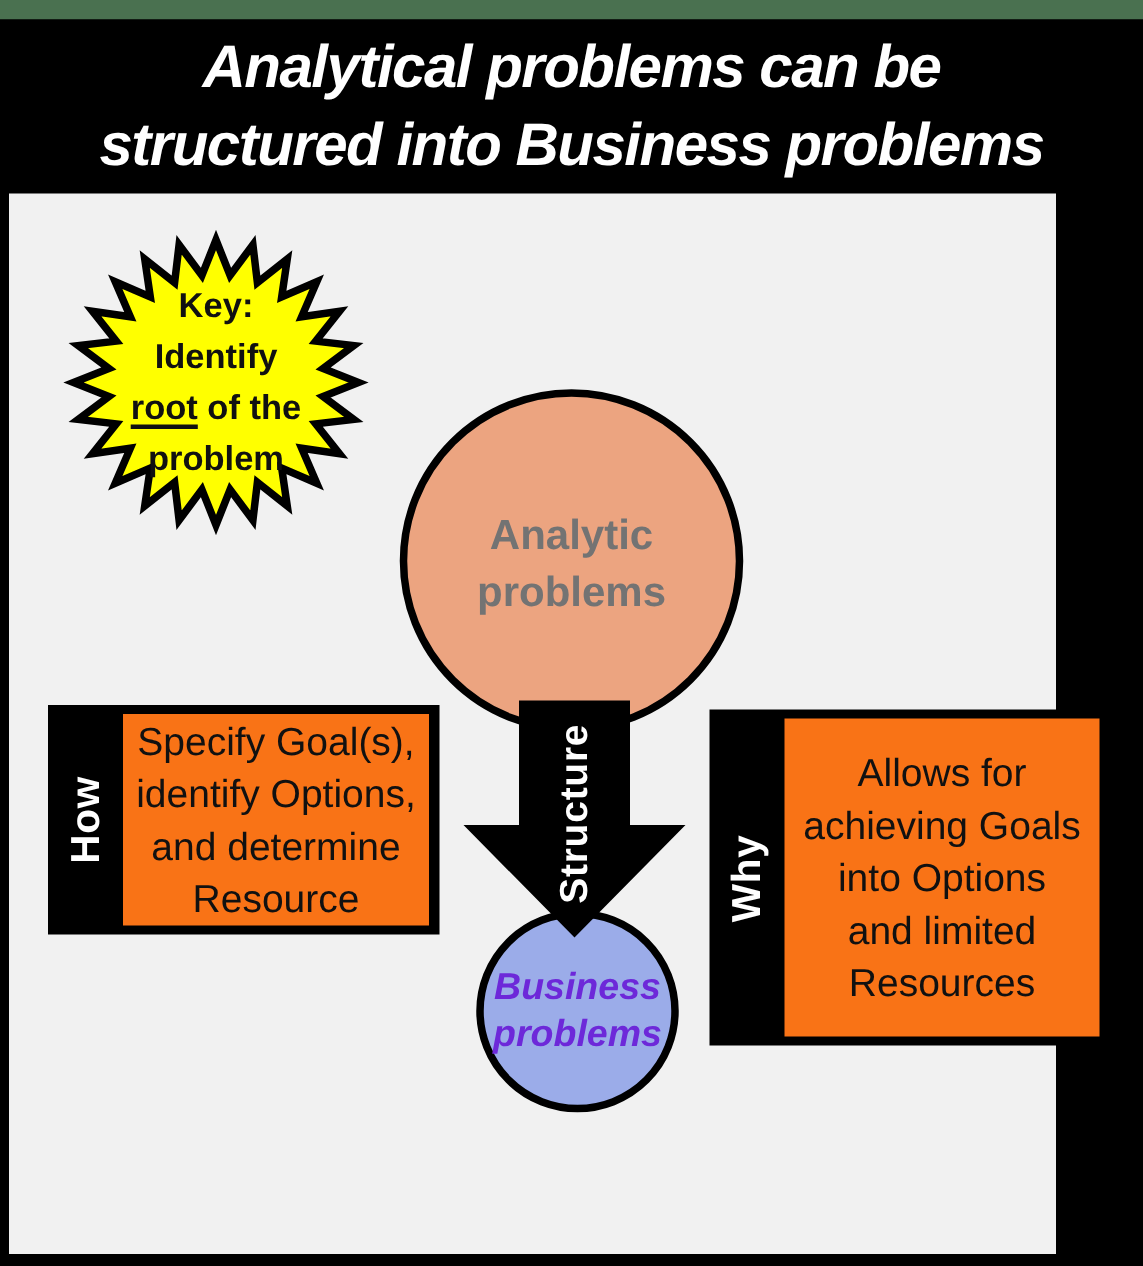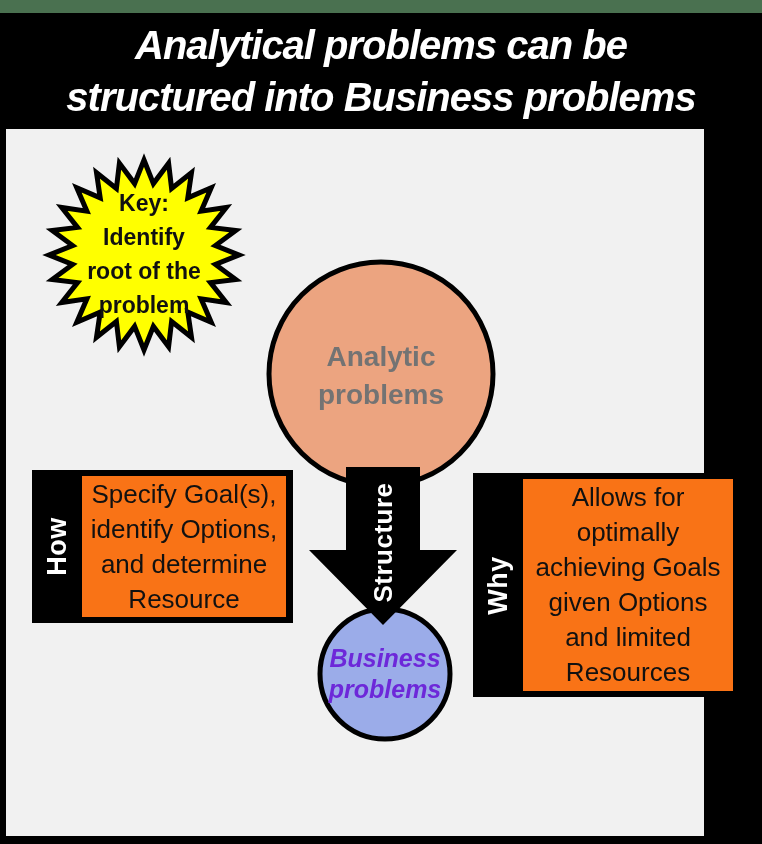--- a/index.html
+++ b/index.html
@@ -51,20 +51,21 @@
     position: absolute;
     left: 38px; top: 57px;
     width: 200px;
     text-align: center;
     font-size: 23px;
     font-weight: bold;
     line-height: 34px;
     color: #111111;
   }
   .u {
+    text-decoration: underline;
     text-decoration-thickness: 2.5px;
     text-underline-offset: 4px;
   }
   .analytic-label {
     position: absolute;
     left: 275px; top: 209px;
     width: 200px;
     text-align: center;
     font-size: 28px;
     font-weight: bold;
@@ -189,22 +190,21 @@
         <div class="panel-line">Resource</div>
       </div>
     </div>
 
     <div id="why-box" class="side-box">
       <div class="side-label-wrap">
         <span class="side-label">Why</span>
       </div>
       <div class="side-panel">
         <div class="panel-line">Allows for</div>
-        <div class="panel-line">optimally</div>
         <div class="panel-line">achieving Goals</div>
-        <div class="panel-line">given Options</div>
+        <div class="panel-line">into Options</div>
         <div class="panel-line">and limited</div>
         <div class="panel-line">Resources</div>
       </div>
     </div>
 
   </div>
 </div>
 
 </body></html>

